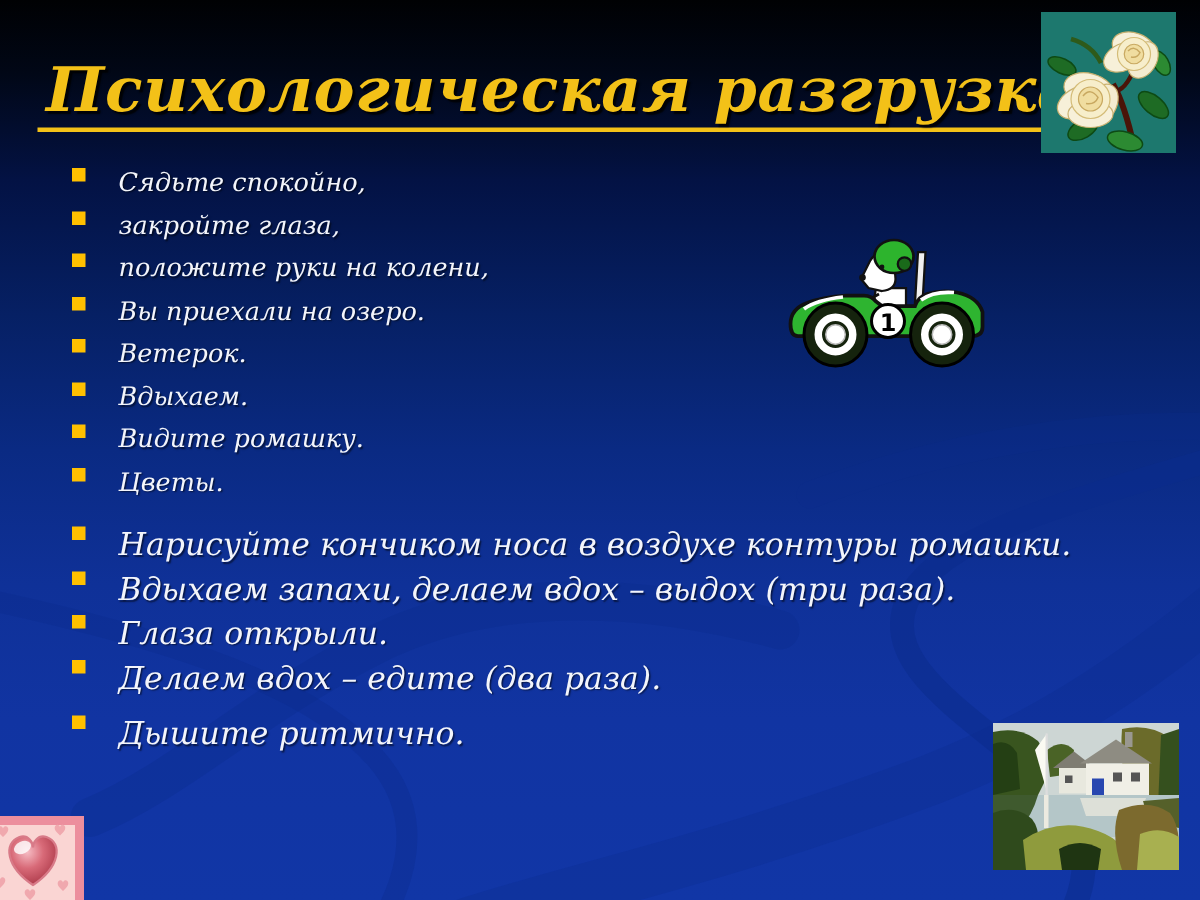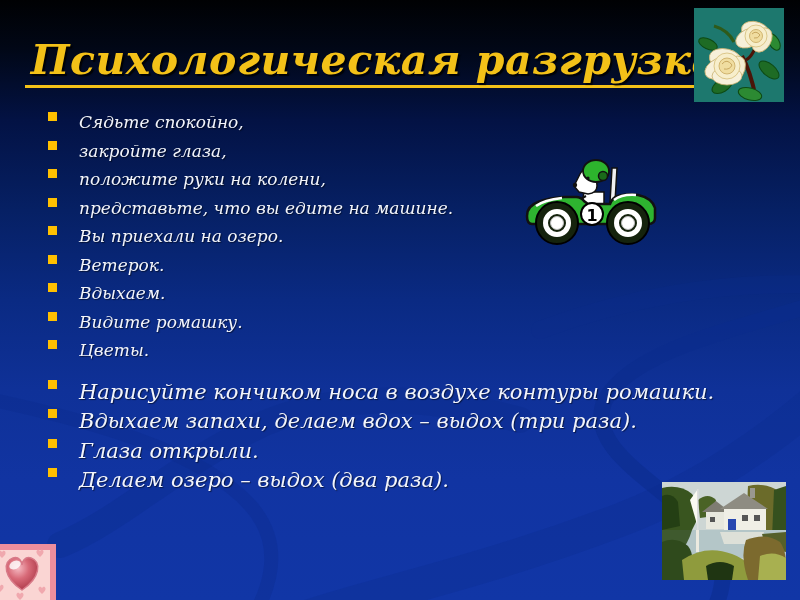--- a/index.html
+++ b/index.html
@@ -64,24 +64,20 @@
     <li>
         <span class="sq"></span>
         <span>закройте глаза,</span>
       </li>
     <li>
         <span class="sq"></span>
         <span>положите руки на колени,</span>
       </li>
     <li>
         <span class="sq"></span>
-        <span>представьте, что вы едите на машине.</span>
-      </li>
-    <li>
-        <span class="sq"></span>
         <span>Вы приехали на озеро.</span>
       </li>
     <li>
         <span class="sq"></span>
         <span>Ветерок.</span>
       </li>
     <li>
         <span class="sq"></span>
         <span>Вдыхаем.</span>
       </li>
@@ -100,21 +96,25 @@
     <li class="g2">
         <span class="sq"></span>
         <span>Вдыхаем запахи, делаем вдох – выдох (три раза).</span>
       </li>
     <li class="g2">
         <span class="sq"></span>
         <span>Глаза открыли.</span>
       </li>
     <li class="g2">
         <span class="sq"></span>
-        <span>Делаем озеро – выдох (два раза).</span>
+        <span>Делаем вдох – едите (два раза).</span>
+      </li>
+    <li class="g2 gap2">
+        <span class="sq"></span>
+        <span>Дышите ритмично.</span>
       </li>
   </ul>
 
   <svg class="img img-roses" width="90" height="94" viewBox="0 0 90 94">
     <rect x="0" y="0" width="90" height="94" fill="#1d786e"></rect>
 
     <path d="M62,90 Q56,62 48,48" stroke="#4a1408" stroke-width="4" fill="none"></path>
     <path d="M66,26 Q60,48 52,52" stroke="#4a1408" stroke-width="3" fill="none"></path>
     <path d="M20,18 Q34,22 40,34" stroke="#2e5a1a" stroke-width="3" fill="none"></path>
 

